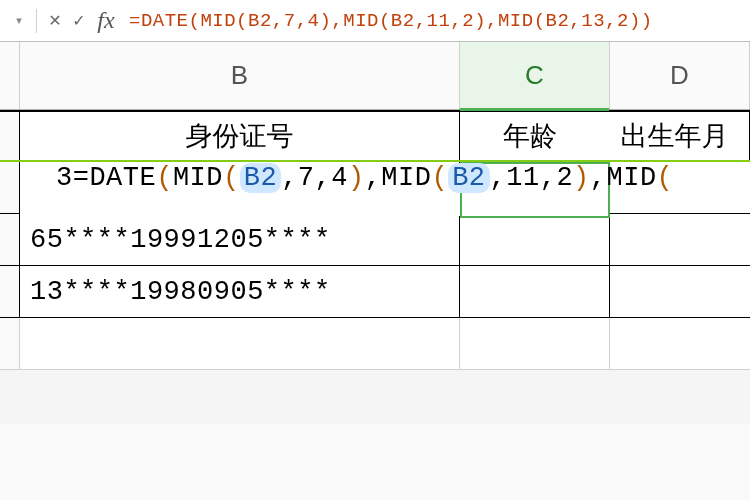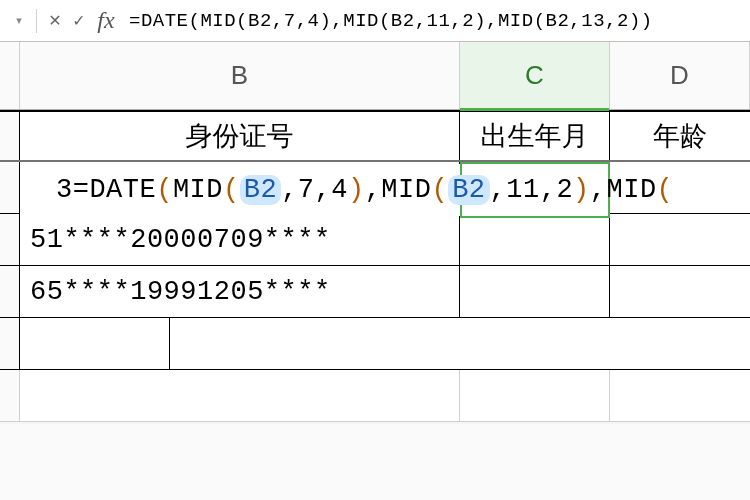--- a/index.html
+++ b/index.html
@@ -67,21 +67,21 @@
       cursor: pointer;
     }
     .fb-input {
       flex: 1;
       height: 100%;
       border: none;
       outline: none;
       font-size: 19px;
       font-family: "Courier New", monospace;
       padding: 0 8px;
-      color: #000000;
+      color: #c2410c;
       letter-spacing: 0.5px;
     }
     
     
     .spreadsheet {
       background: #fff;
       position: relative;
     }
     
     
@@ -120,21 +120,21 @@
     }
     .col-D { width: 140px; }
     
     
     .row {
       display: flex;
       height: 52px;
       border-bottom: 1px solid #000;
     }
     .row.header-row {
-      border-bottom: 2px solid #737373;
+      border-bottom: 2px solid #84cc16;
       border-top: 2px solid #000;
     }
     .row-header-left {
       width: 20px;
       border-right: 1px solid #000;
       background: #fafafa;
     }
     .cell {
       border-right: 1px solid #000;
       display: flex;
@@ -150,21 +150,21 @@
       letter-spacing: 0.5px;
     }
     .cell.center { justify-content: center; }
     .cell-B { width: 440px; }
     .cell-C { width: 150px; }
     .cell-D { width: 140px; border-right: none; }
     
     
     .editing-overlay {
       position: absolute;
-      top: 164px;
+      top: 152px;
       left: 20px;
       right: 0;
       height: 52px;
       display: flex;
       align-items: center;
       pointer-events: none;
       z-index: 10;
     }
     .editing-content {
       font-family: "Courier New", monospace;
@@ -234,47 +234,42 @@
   <div class="col-headers">
     <div class="col-header-left"></div>
     <div class="col-header col-B">B</div>
     <div class="col-header col-C active">C</div>
     <div class="col-header col-D">D</div>
   </div>
 
   <div class="row header-row">
     <div class="row-header-left"></div>
     <div class="cell cell-B center">身份证号</div>
+    <div class="cell cell-D center">年龄</div>
     <div class="cell cell-C center">出生年月</div>
-    <div class="cell cell-D center">年龄</div>
   </div>
 
   <div class="row">
     <div class="row-header-left"></div>
     <div class="cell cell-B mono"></div>
     <div class="cell cell-C"></div>
     <div class="cell cell-D"></div>
   </div>
 
-  <div class="row">
-    <div class="row-header-left"></div>
-    <div class="cell cell-B mono">51****20000709****</div>
-    <div class="cell cell-C"></div>
-    <div class="cell cell-D"></div>
-  </div>
 
   <div class="row">
     <div class="row-header-left"></div>
     <div class="cell cell-B mono">65****19991205****</div>
     <div class="cell cell-C"></div>
     <div class="cell cell-D"></div>
   </div>
 
   <div class="row">
     <div class="row-header-left"></div>
+    <div class="cell cell-B mono">13****19980905****</div>
     <div class="cell cell-C"></div>
     <div class="cell cell-D"></div>
   </div>
 
   <div class="row" style="border-bottom:1px solid #d0d0d0;">
     <div class="row-header-left" style="border-right:1px solid #d0d0d0;"></div>
     <div class="cell cell-B" style="border-right:1px solid #d0d0d0;"></div>
     <div class="cell cell-C" style="border-right:1px solid #d0d0d0;"></div>
     <div class="cell cell-D"></div>
   </div>

